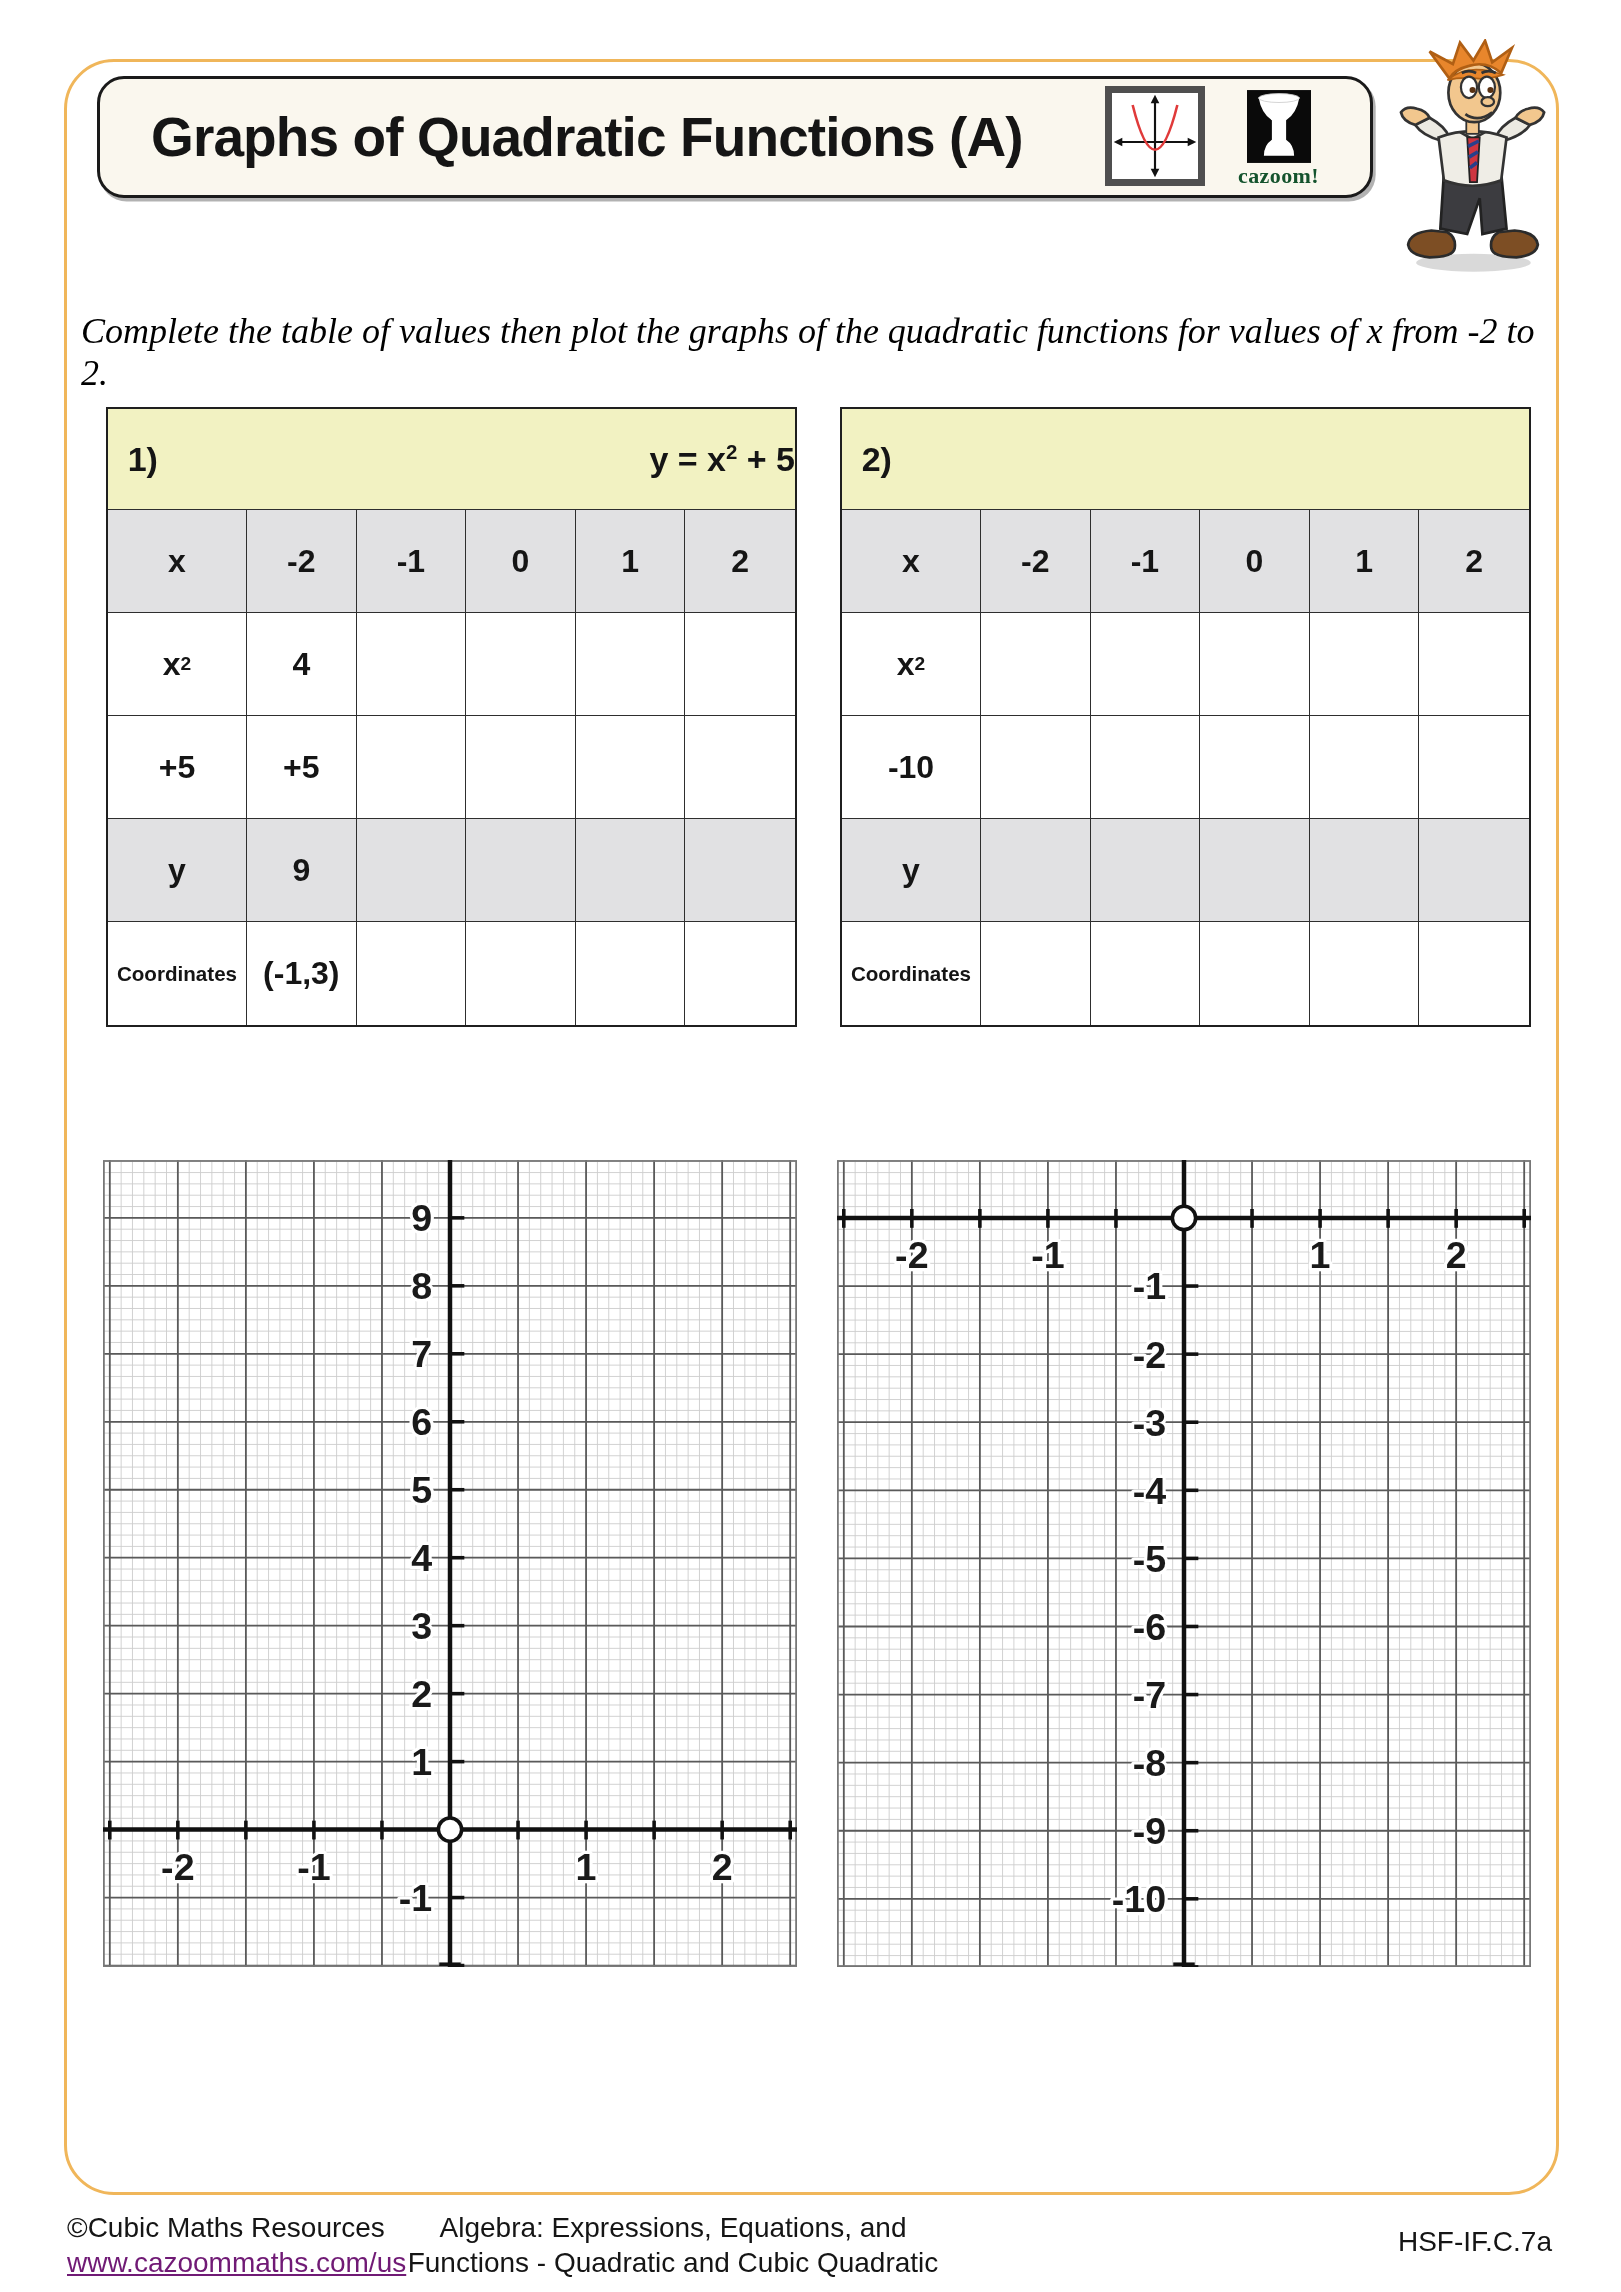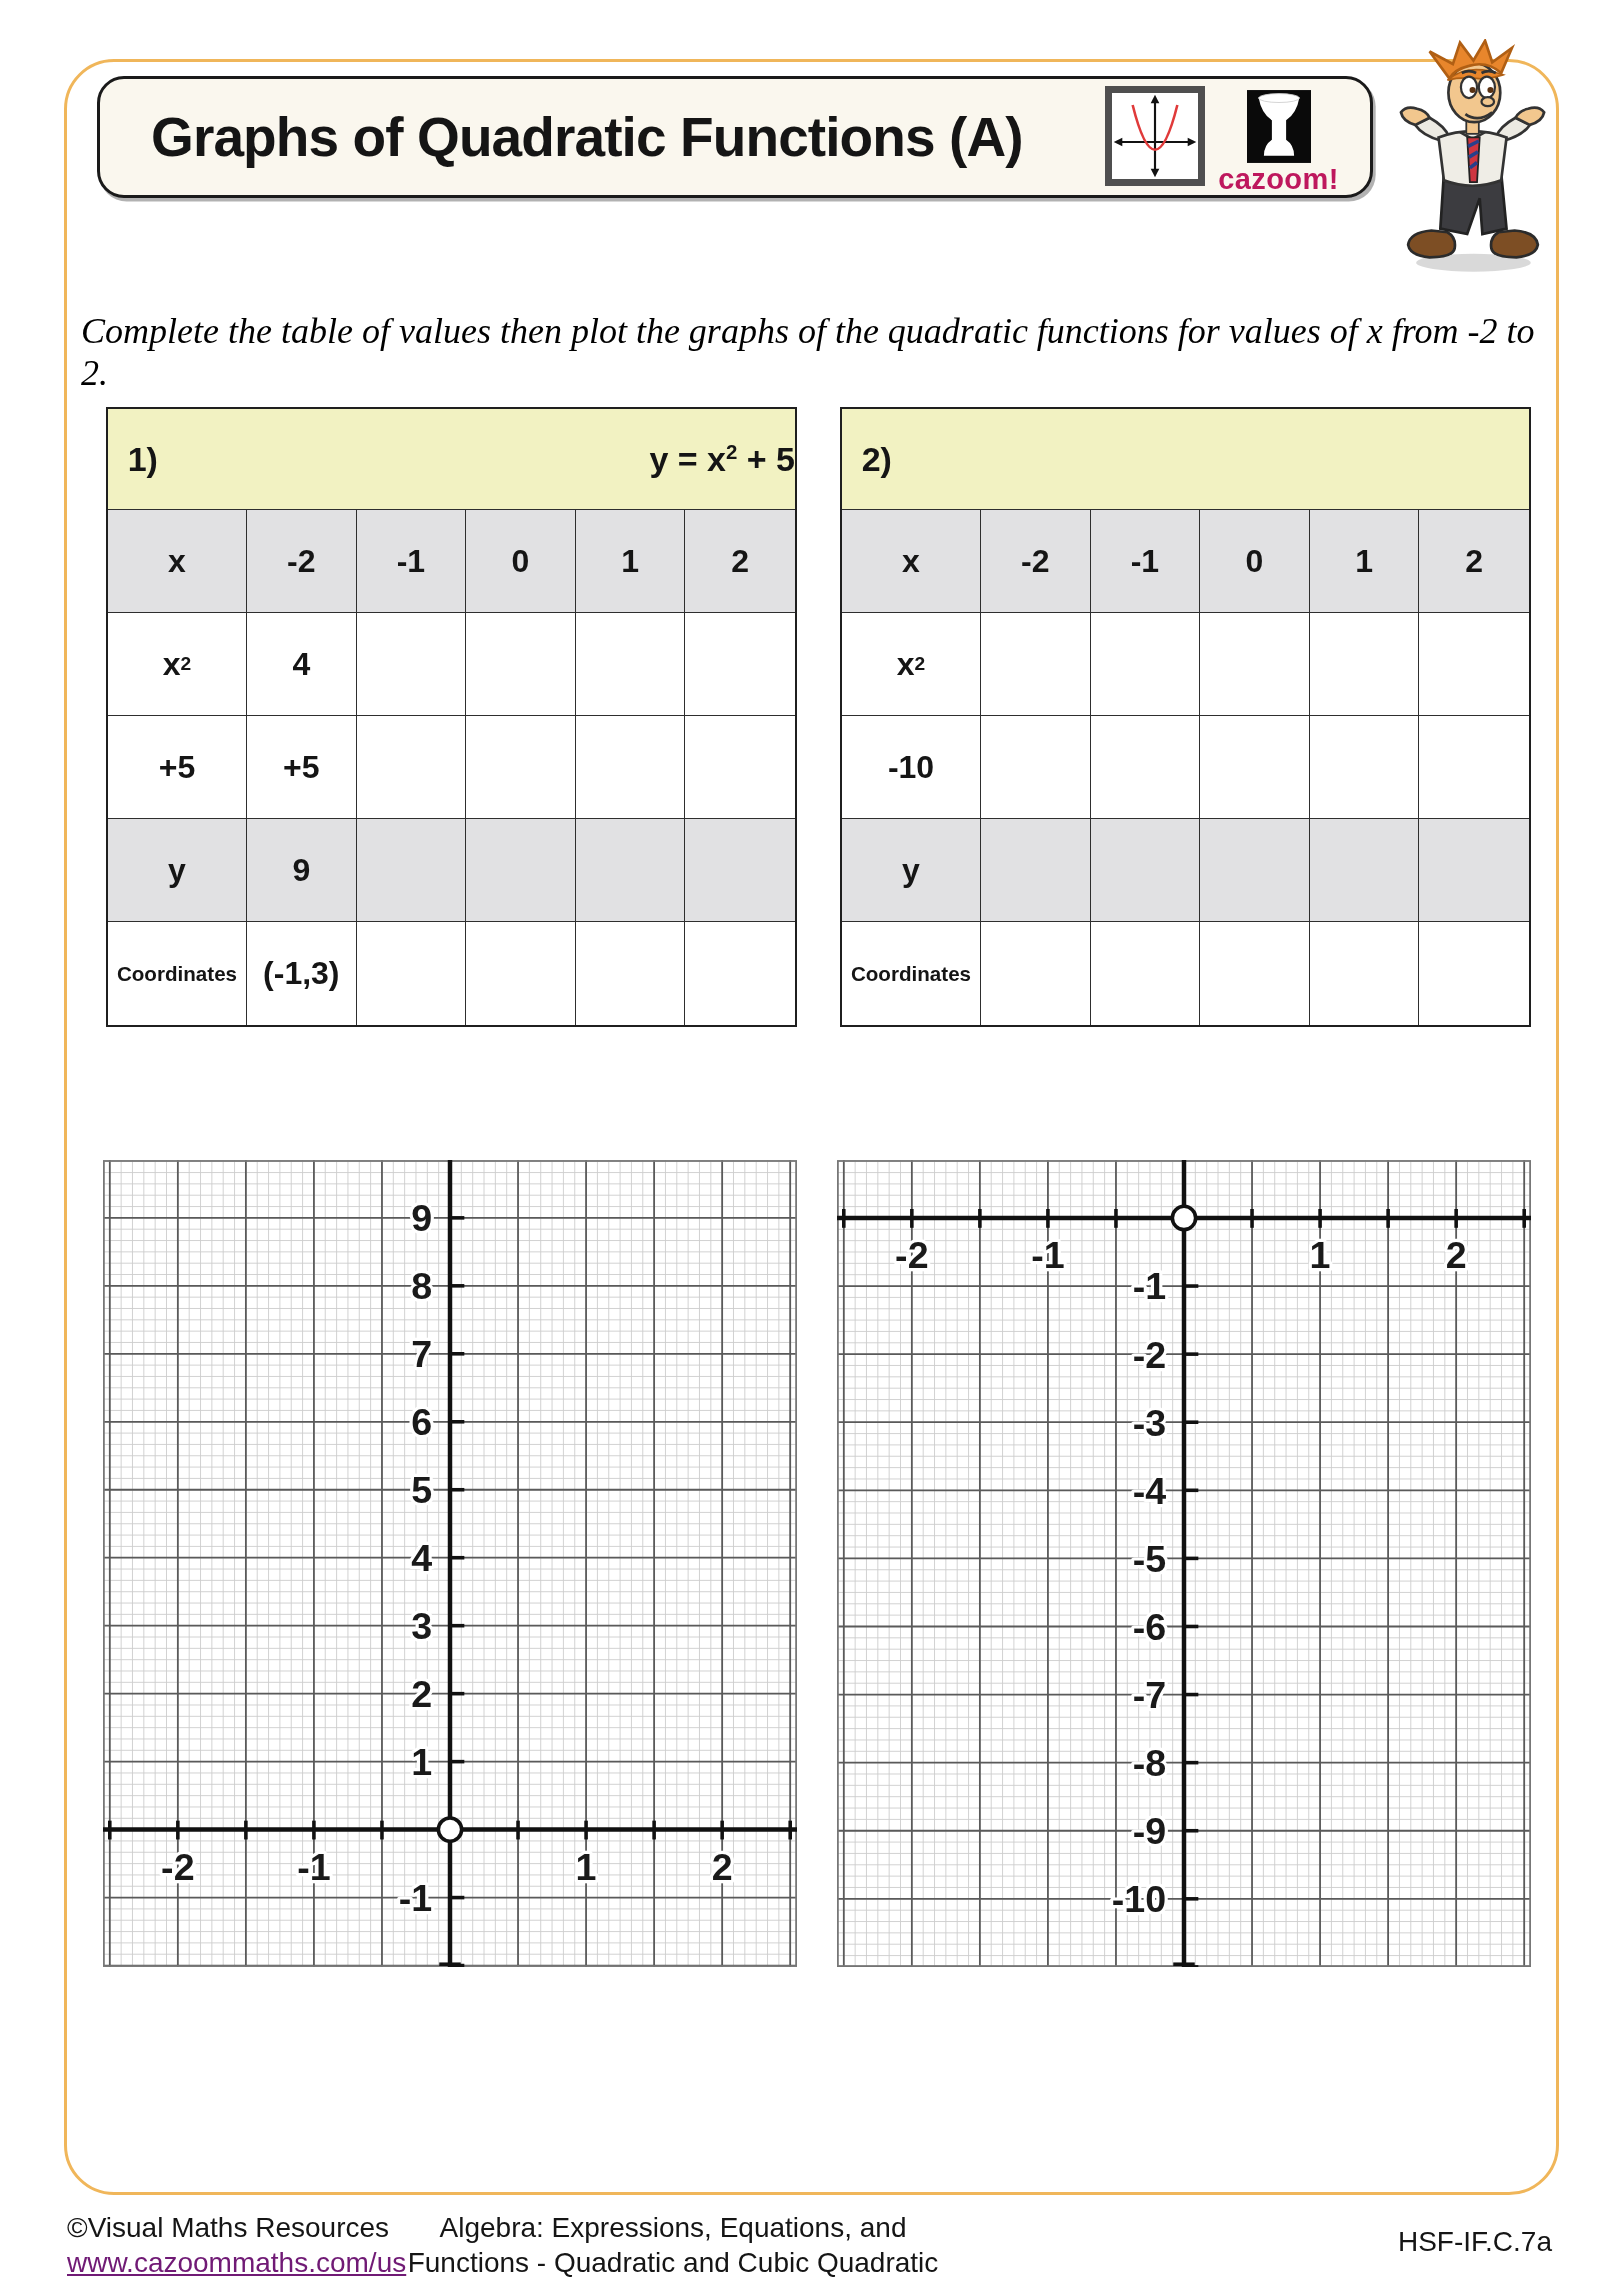--- a/index.html
+++ b/index.html
@@ -9,21 +9,21 @@
                 border:3.6px solid #f0b65a;border-radius:50px;}
   
   .title-box{position:absolute;left:97px;top:76px;width:1276px;height:122px;box-sizing:border-box;
              background:#faf7ee;border:3.6px solid #1a1a1a;border-radius:27px;
              box-shadow:2.7px 3.6px 0 rgba(0,0,0,.30);display:flex;align-items:center;}
   .title-text{margin-left:51px;font-size:55px;font-weight:bold;letter-spacing:-0.9px;white-space:nowrap;}
   .icon-box{position:absolute;left:1105px;top:86px;width:100px;height:100px;box-sizing:border-box;
             border:7.2px solid #4f4f4f;background:#fff;z-index:2;}
   .logo{position:absolute;left:1214px;top:90px;width:129px;text-align:center;z-index:2;}
   .logo-square{display:block;margin:0 auto;}
-  .logo-text{font-family:Liberation Sans, sans-serif;font-weight:bold;font-size:29px;letter-spacing:0.4px;color:#be185d;}
+  .logo-text{font-family:Liberation Serif, serif;font-weight:bold;font-size:22px;letter-spacing:0.4px;color:#14532d;}
   .character{position:absolute;left:1390px;top:39px;z-index:5;}
   
   .instruction{position:absolute;left:81px;top:310px;width:1460px;text-align:left;
                font-family:"Liberation Serif",serif;font-style:italic;font-size:36px;color:#000000;}
   
   .ptable{position:absolute;top:407px;width:691px;box-sizing:border-box;border:2.7px solid #1f1f1f;background:#fff;}
   .t1{left:106px;} .t2{left:840px;}
   .thead{position:relative;height:100px;background:#f2f2c2;border-bottom:1.8px solid #2e2e2e;
          display:flex;align-items:center;}
   .num{position:absolute;left:19.7px;font-size:34px;font-weight:bold;}
@@ -602,21 +602,21 @@
         <text x="367.5" y="383.7637130801688" text-anchor="end" class="ticklbl">-4</text>
         <text x="367.5" y="459.7974683544304" text-anchor="end" class="ticklbl">-5</text>
         <text x="367.5" y="535.831223628692" text-anchor="end" class="ticklbl">-6</text>
         <text x="367.5" y="611.8649789029537" text-anchor="end" class="ticklbl">-7</text>
         <text x="367.5" y="687.8987341772153" text-anchor="end" class="ticklbl">-8</text>
         <text x="367.5" y="763.9324894514768" text-anchor="end" class="ticklbl">-9</text>
         <text x="367.5" y="839.9662447257384" text-anchor="end" class="ticklbl">-10</text>
       </svg></div>
 
   <div class="footer-left">
-    <div>©Visual Maths Resources</div>
+    <div>©Cubic Maths Resources</div>
     <div><a href="#" class="footer-link">www.cazoommaths.com/us</a></div>
   </div>
   <div class="footer-center">
     <div>Algebra: Expressions, Equations, and</div>
     <div>Functions - Quadratic and Cubic Quadratic</div>
   </div>
   <div class="footer-right">HSF-IF.C.7a</div>
 </div>
 
 

